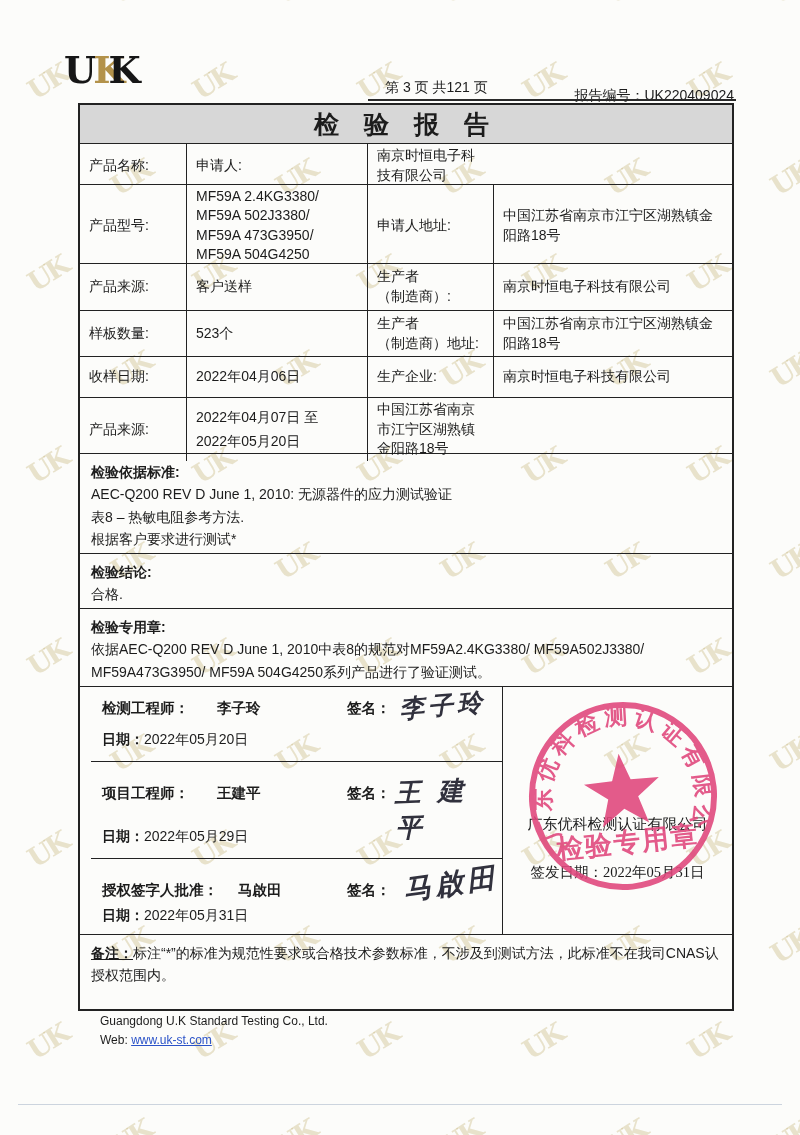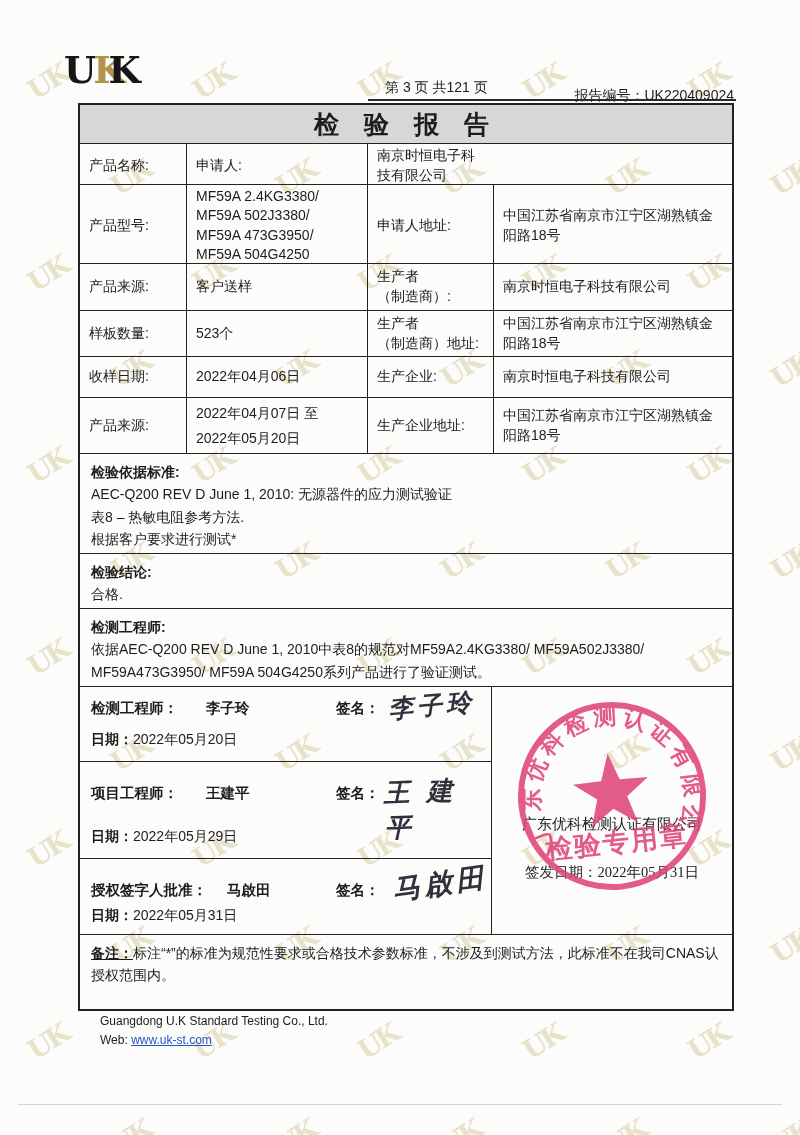--- a/index.html
+++ b/index.html
@@ -24,21 +24,21 @@
   
   .report{position:absolute;left:78px;top:103px;width:652px;border:2px solid #222;background:transparent;}
   .title-bar{height:38px;background:#d7d7d7;border-bottom:1px solid #222;display:flex;
              align-items:center;justify-content:center;font-size:25px;font-weight:bold;letter-spacing:9px;}
   .trow{display:grid;grid-template-columns:107px 181px 126px 1fr;border-bottom:1px solid #222;}
   .cell{border-right:1px solid #222;display:flex;align-items:center;padding:2px 9px;font-size:14px;
         line-height:1.4;white-space:pre-line;box-sizing:border-box;}
   .cell:last-child{border-right:none;}
   .sect{border-bottom:1px solid #222;padding:7px 11px;font-size:14px;line-height:1.6;box-sizing:border-box;}
   .sect .hd{font-weight:bold;}
-  .sig-area{display:grid;grid-template-columns:412px 1fr;border-bottom:1px solid #222;}
+  .sig-area{display:grid;grid-template-columns:412px 1fr;border-bottom:1px solid #222;padding-left:11px;}
   .sig-left{border-right:1px solid #222;}
   .sig-block{position:relative;border-bottom:1px solid #222;box-sizing:border-box;padding:0 11px;}
   .sig-block:last-child{border-bottom:none;}
   .sig-role-line{position:absolute;left:11px;font-size:14.5px;font-weight:bold;}
   .sig-name{margin-left:28px;}
   .sig-label{position:absolute;font-size:14.5px;font-weight:bold;}
   .sig-date-line{position:absolute;left:11px;font-size:14px;}
   .sig-date-line .lbl{font-weight:bold;}
   .script{position:absolute;font-family:"DejaVu Serif",serif;font-style:italic;font-weight:bold;
           color:#31313d;transform:rotate(-5deg);letter-spacing:4px;}
@@ -173,38 +173,37 @@
       <div class="trow" style="height:40px">
         <div class="cell">收样日期:</div>
         <div class="cell">2022年04月06日</div>
         <div class="cell">生产企业:</div>
         <div class="cell">南京时恒电子科技有限公司</div>
       </div>
       <div class="trow" style="height:55px">
         <div class="cell">产品来源:</div>
         <div class="cell" style="line-height:1.75">2022年04月07日 至
 2022年05月20日</div>
-        <div class="cell">生产企业地址:</div>
         <div class="cell">中国江苏省南京市江宁区湖熟镇金阳路18号</div>
       </div>
 
       <div class="sect" style="height:100px">
         <div class="hd">检验依据标准:</div>
         <div>AEC-Q200 REV D June 1, 2010: 无源器件的应力测试验证</div>
         <div>表8 – 热敏电阻参考方法.</div>
         <div>根据客户要求进行测试*</div>
       </div>
 
       <div class="sect" style="height:55px">
         <div class="hd">检验结论:</div>
         <div>合格.</div>
       </div>
 
       <div class="sect" style="height:78px">
-        <div class="hd">检测工程师:</div>
+        <div class="hd">检验专用章:</div>
         <div>依据AEC-Q200 REV D June 1, 2010中表8的规范对MF59A2.4KG3380/ MF59A502J3380/ MF59A473G3950/ MF59A 504G4250系列产品进行了验证测试。</div>
       </div>
 
       <div class="sig-area">
         <div class="sig-left">
 
           <div class="sig-block" style="height:75px">
             <div class="sig-role-line" style="top:12px">
               <span>检测工程师：</span><span class="sig-name">李子玲</span>
             </div>

